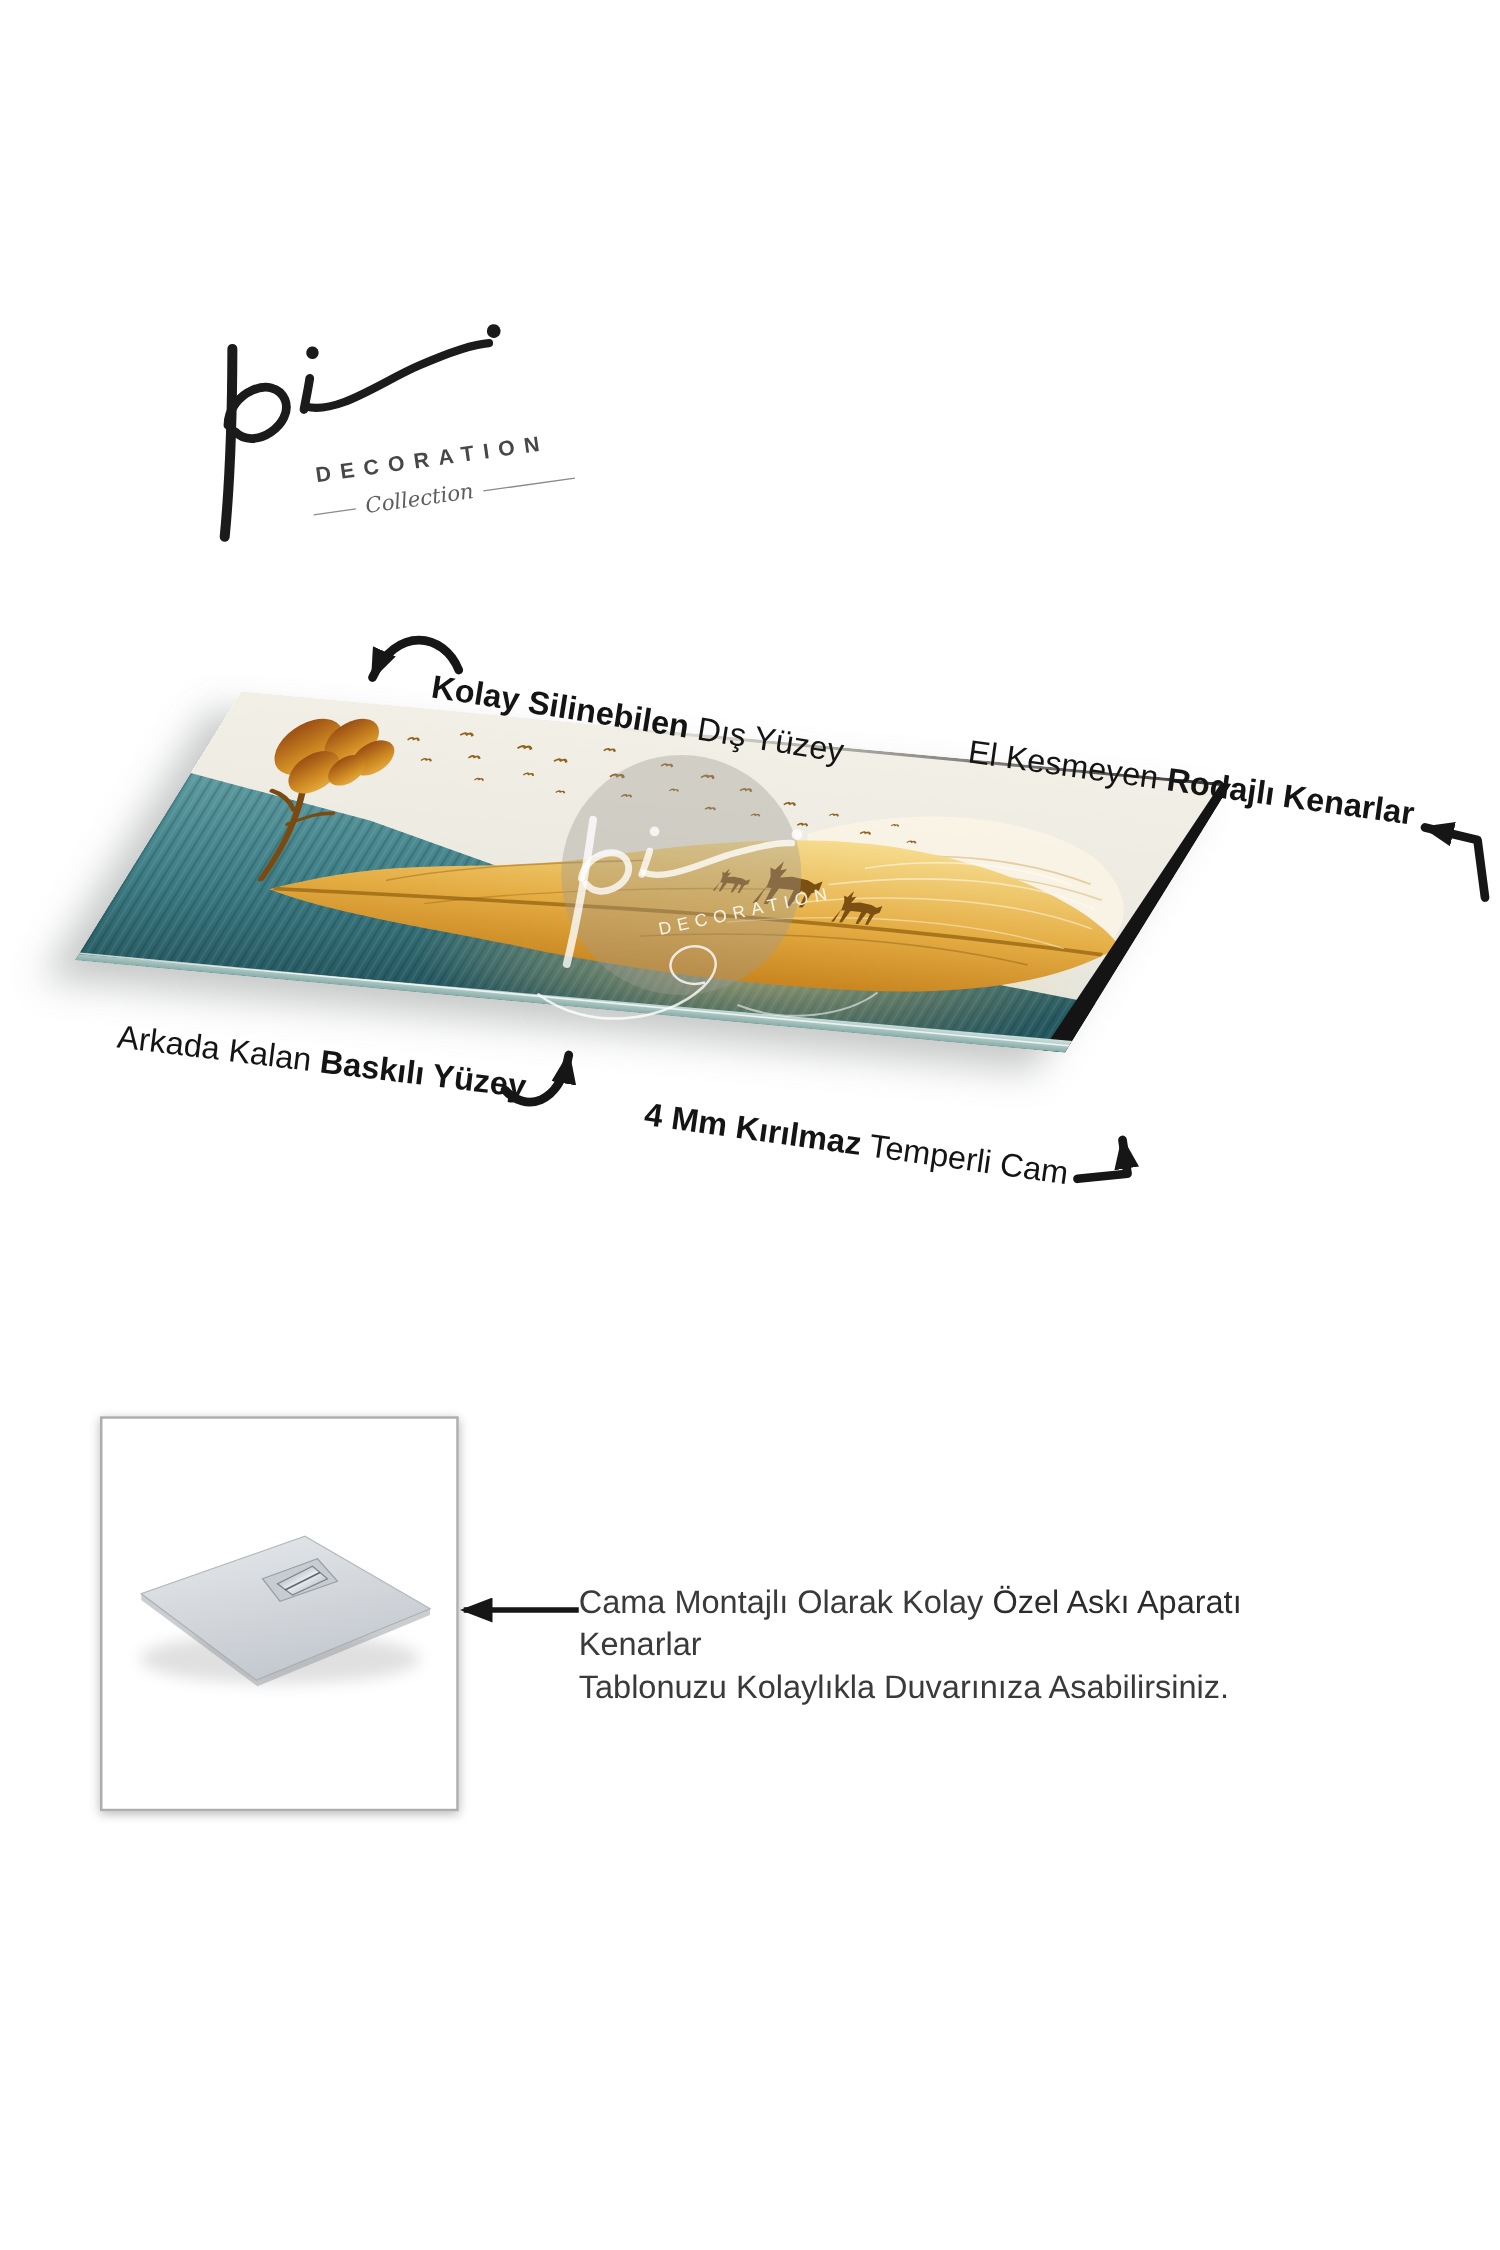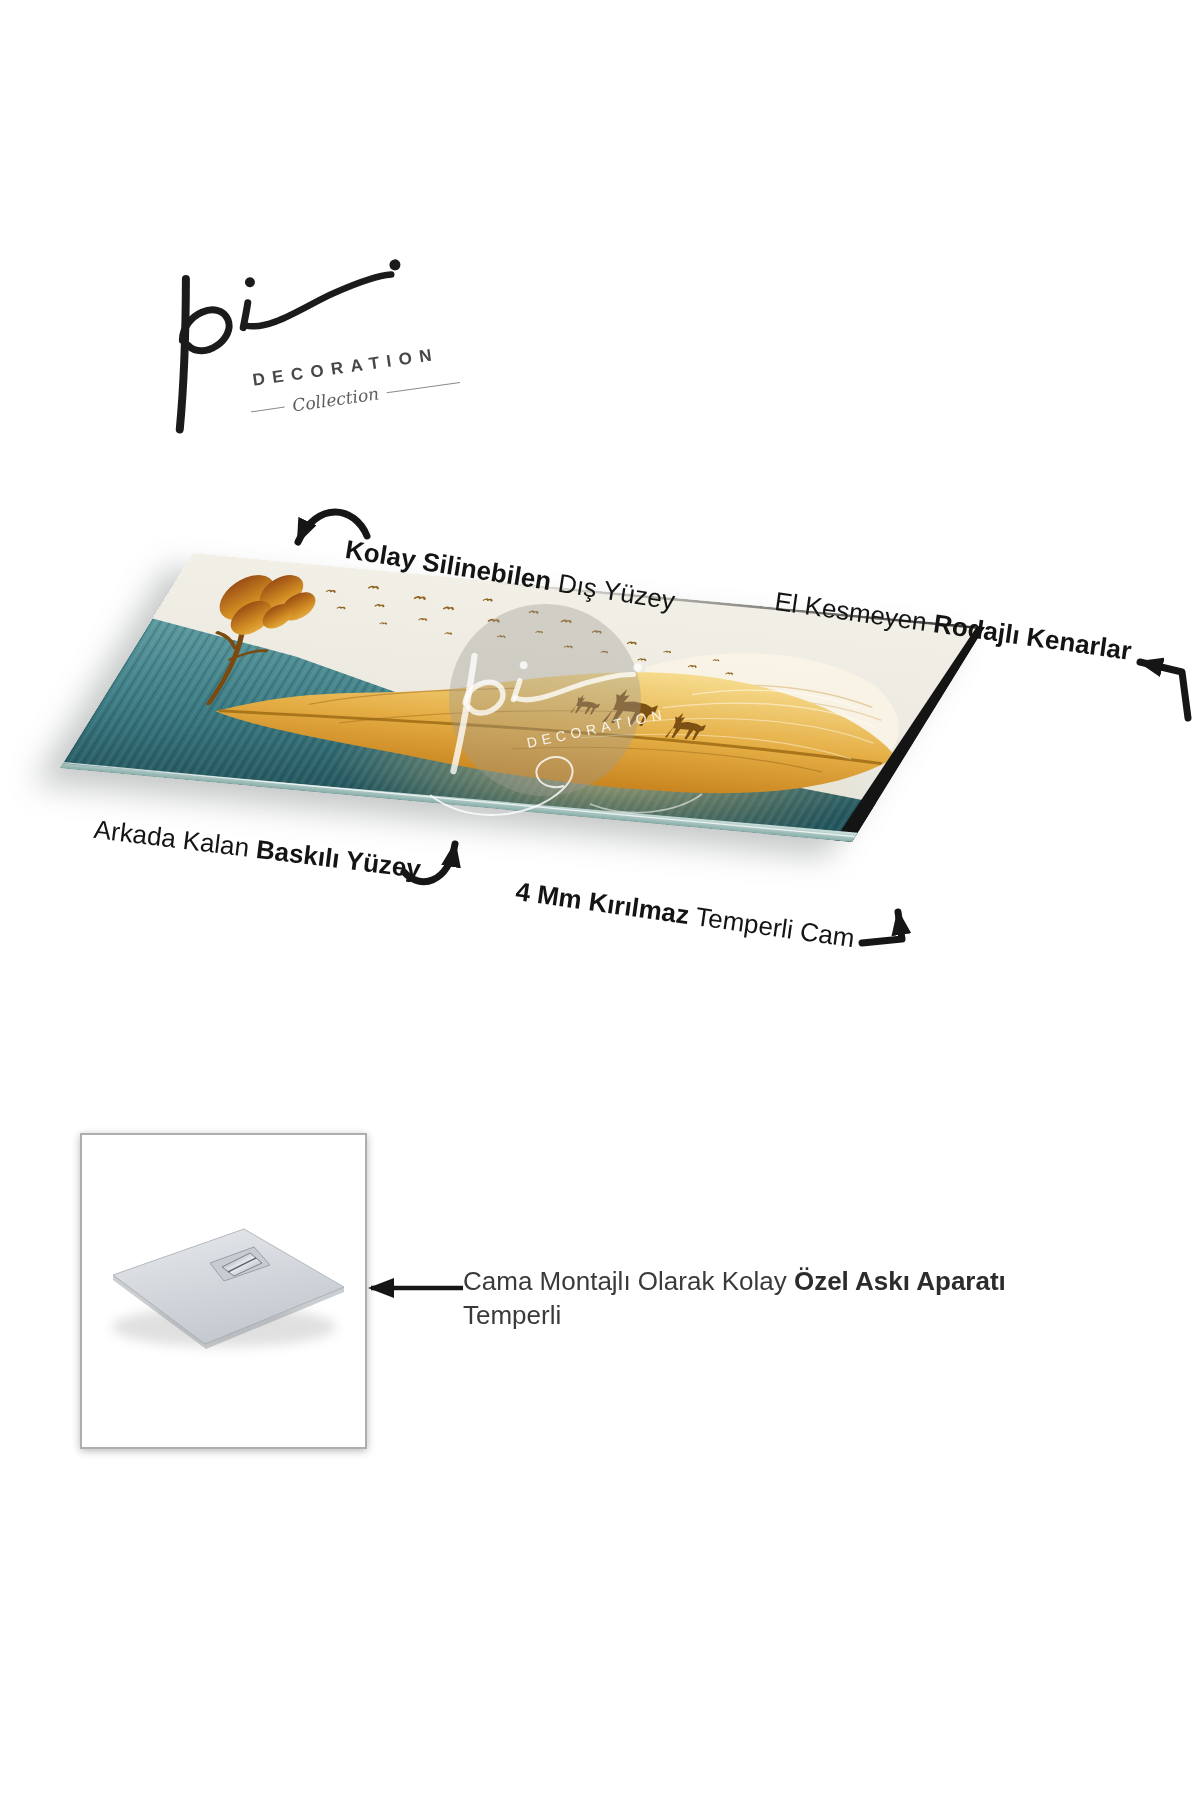--- a/index.html
+++ b/index.html
@@ -34,21 +34,21 @@
   .anno2{left:777px;top:586px;transform:rotate(8deg);}
   .anno3{left:96px;top:814px;transform:rotate(7deg);}
   .anno4{left:518px;top:876px;transform:rotate(8deg);}
   .arrow{position:absolute;overflow:visible;}
 
   
   .hanger-box{position:absolute;left:80px;top:1133px;width:283px;height:312px;background:#ffffff;
               border:2px solid #aeaeae;box-shadow:0 2px 8px rgba(0,0,0,0.28);}
   .hanger-box svg{display:block;width:100%;height:100%;}
   .note{position:absolute;left:463px;top:1264px;width:600px;font-size:26px;line-height:34px;color:#3a3a3a;}
-  .note .b{font-weight:700;color:#2c2c2c;}
+  .note .b{font-weight:400;color:#2c2c2c;}
 </style>
 </head>
 <body>
 
 <div class="canvas">
 
   <svg width="0" height="0" style="position:absolute" aria-hidden="true">
     <defs>
       <g id="sig" fill="none" stroke="currentColor" stroke-linecap="round">
         <path stroke-width="8" d="M34,10 C28,52 18,112 7,158"></path>
@@ -246,16 +246,17 @@
       <polygon points="140,132 168,118 180,128 152,141" fill="url(#metal)" stroke="#7d848c" stroke-width="1"></polygon>
       <line x1="146" y1="137" x2="174" y2="123" stroke="#5f666e" stroke-width="1.4"></line>
     </svg>
   </div>
 
   <svg class="arrow" style="left:345px;top:1268px" width="124" height="40">
     <path d="M118,20 L26,20" fill="none" stroke="#161616" stroke-width="4.5" marker-end="url(#ah)"></path>
   </svg>
 
   <div class="note">
-    <div><span>Cama Montajlı Olarak Kolay </span><span class="b">Özel Askı Aparatı</span><span> Temperli</span></div>
+    <div><span>Cama Montajlı Olarak Kolay </span><span class="b">Özel Askı Aparatı</span><span> Kenarlar</span></div>
+    <div>Tablonuzu Kolaylıkla Duvarınıza Asabilirsiniz.</div>
   </div>
 
 </div>
 
 </body></html>

